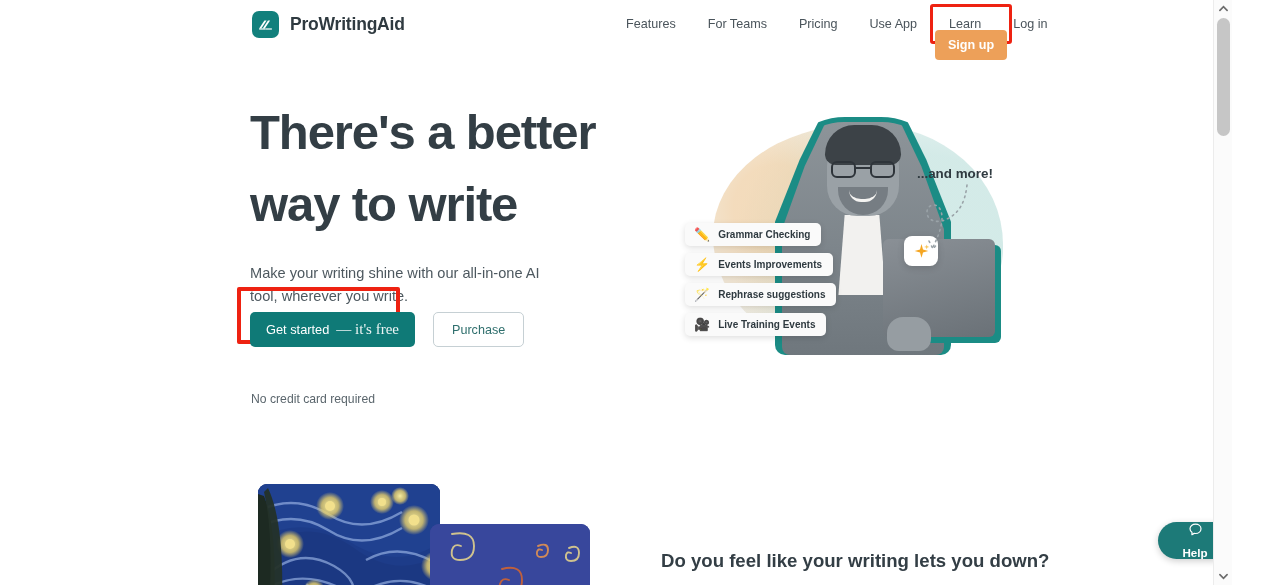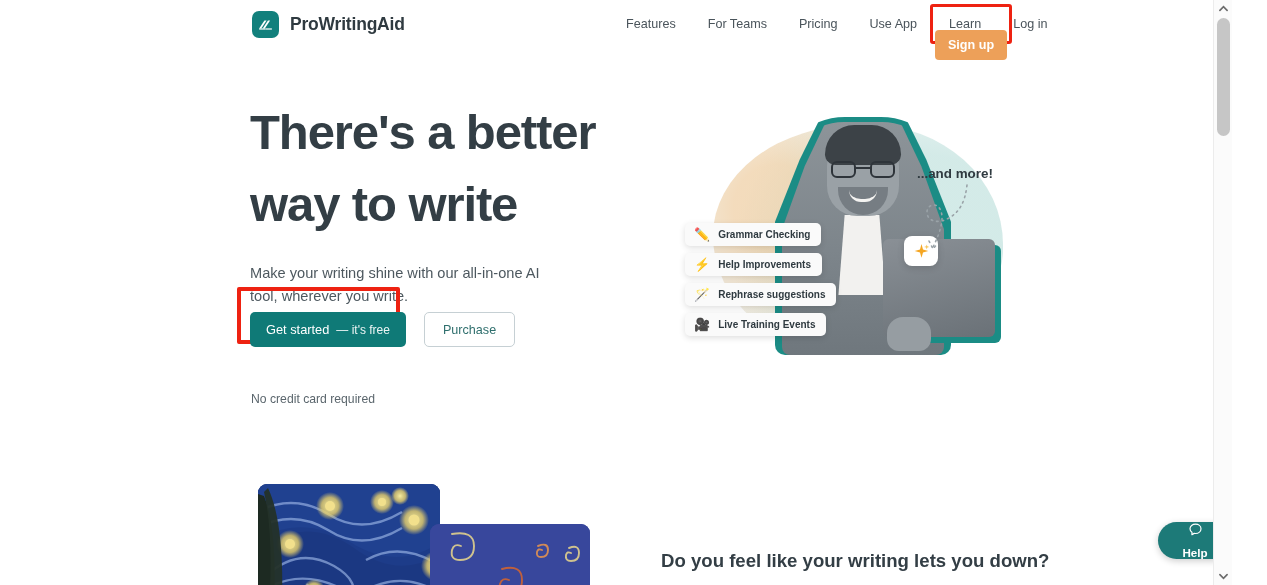--- a/index.html
+++ b/index.html
@@ -148,22 +148,23 @@
     font-family: "Liberation Sans", sans-serif;
     font-size: 12.8px;
     padding: 0 16px;
     cursor: pointer;
     display: flex;
     align-items: center;
     gap: 7px;
     white-space: nowrap;
   }
   #get-started-free {
-    font-size: 12px;
+    font-size: 15px;
     opacity: 0.92;
+    font-family: Liberation Serif, serif;
   }
   #purchase-button {
     height: 35px;
     background: #ffffff;
     border: 1px solid #c6d0d4;
     border-radius: 5px;
     color: #2f6f6d;
     font-family: "Liberation Sans", sans-serif;
     font-size: 12.6px;
     padding: 0 18px;
@@ -495,21 +496,21 @@
         <path d="M22 60 L26 68 L31 62" fill="none" stroke="#9aa3a8" stroke-width="1.6" stroke-dasharray="1.6 4" stroke-linecap="round"></path>
       </svg>
 
       <div id="feature-list">
         <div class="feature-pill">
           <span class="feature-emoji">✏️</span>
           <span class="feature-text">Grammar Checking</span>
         </div>
         <div class="feature-pill">
           <span class="feature-emoji">⚡</span>
-          <span class="feature-text">Help Improvements</span>
+          <span class="feature-text">Events Improvements</span>
         </div>
         <div class="feature-pill">
           <span class="feature-emoji">🪄</span>
           <span class="feature-text">Rephrase suggestions</span>
         </div>
         <div class="feature-pill">
           <span class="feature-emoji">🎥</span>
           <span class="feature-text">Live Training Events</span>
         </div>
       </div>

